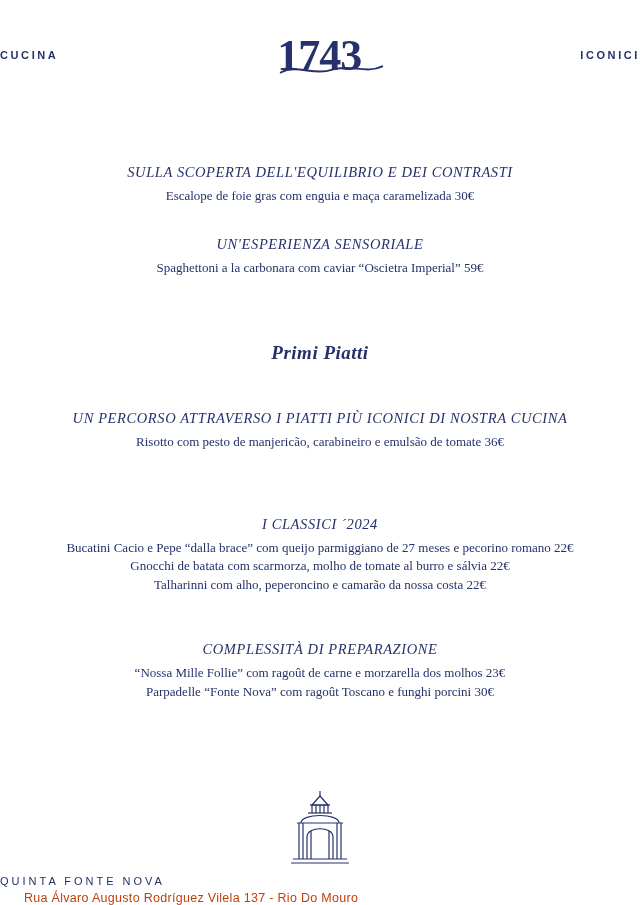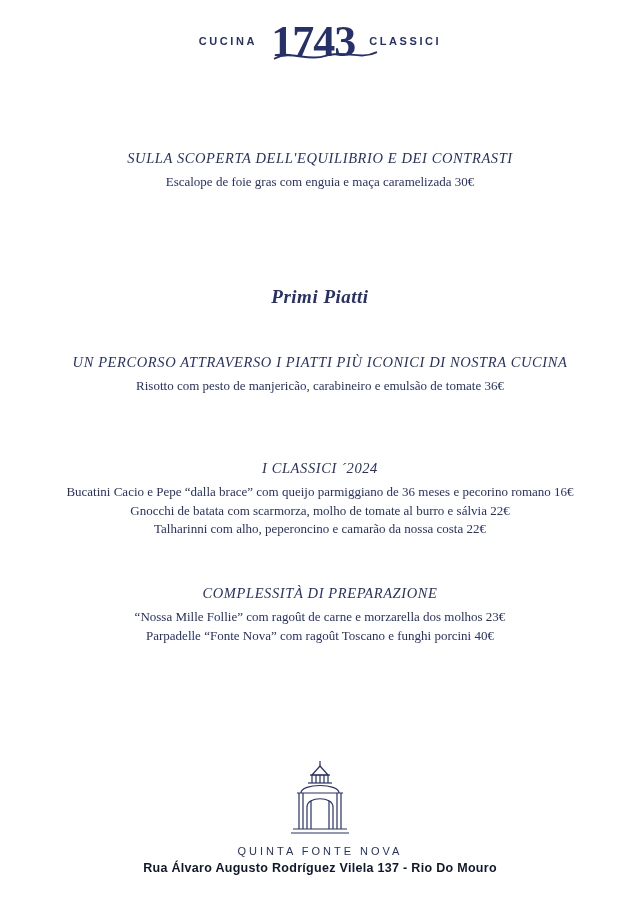--- a/index.html
+++ b/index.html
@@ -17,24 +17,24 @@
   }
   .page {
     width: 640px;
     height: 905px;
     position: relative;
     box-sizing: border-box;
   }
 
   
   .logo-block {
-    margin-top: 20px;
+    margin-top: 34px;
     display: flex;
     align-items: center;
-    justify-content: center;
+    justify-content: space-between;
     gap: 14px;
   }
   .logo-side {
     font-family: "Liberation Sans", sans-serif;
     font-size: 11px;
     letter-spacing: 2.6px;
     color: #26316b;
     font-weight: 700;
     padding-bottom: 2px;
   }
@@ -92,96 +92,100 @@
     margin: 0;
     font-weight: 700;
     text-align: center;
   }
 
   
   .footer {
     position: absolute;
     left: 0;
     right: 0;
-    bottom: 50px;
-    text-align: center;
+    bottom: 34px;
   }
   .arch-icon {
     display: block;
     margin: 0 auto 10px auto;
   }
   .footer-name {
     font-family: "Liberation Sans", sans-serif;
     font-size: 11px;
     letter-spacing: 3px;
     color: #26316b;
     margin-bottom: 4px;
   }
   .footer-address {
     font-family: "Liberation Sans", sans-serif;
     font-size: 12.5px;
-    font-weight: 700;
+    font-weight: 400;
     letter-spacing: 0.3px;
-    color: #0f172a;
+    color: #c2410c;
+    padding-left: 24px;
   }
 </style>
 </head>
 <body>
 
 <div class="page">
 
   <div class="logo-block">
     <div class="logo-side">CUCINA</div>
     <div class="logo-year">
       <span>1743</span>
       <svg class="swash" viewBox="0 0 120 16" preserveAspectRatio="none">
         <path d="M2,12 C20,2 40,16 60,9 C80,2 100,14 118,5" fill="none" stroke="#26316b" stroke-width="2.2" stroke-linecap="round"></path>
       </svg>
     </div>
-    <div class="logo-side">CLASSICI</div>
+    <div class="logo-side">ICONICI</div>
   </div>
 
   <div class="menu">
 
     <div class="section">
       <p class="section-title">SULLA SCOPERTA DELL'EQUILIBRIO E DEI CONTRASTI</p>
       <p class="dish">Escalope de foie gras com enguia e  maça caramelizada 30€</p>
     </div>
 
     <div class="gap-md"></div>
 
+    <div class="section">
+      <p class="section-title">UN'ESPERIENZA SENSORIALE</p>
+      <p class="dish">Spaghettoni a la carbonara com caviar “Oscietra Imperial” 59€</p>
+    </div>
 
     <div class="gap-lg"></div>
     <div class="gap-sm"></div>
 
     <p class="course-heading">Primi Piatti</p>
 
     <div class="gap-lg"></div>
 
     <div class="section">
       <p class="section-title">UN PERCORSO ATTRAVERSO I PIATTI PIÙ ICONICI DI NOSTRA CUCINA</p>
       <p class="dish">Risotto com pesto de manjericão, carabineiro e emulsão de tomate 36€</p>
     </div>
 
     <div class="gap-lg"></div>
     <div class="gap-sm"></div>
 
     <div class="section">
       <p class="section-title">I CLASSICI ´2024</p>
-      <p class="dish">Bucatini Cacio e Pepe “dalla brace” com queijo parmiggiano de 36 meses e pecorino romano 16€</p>
+      <p class="dish">Bucatini Cacio e Pepe “dalla brace” com queijo parmiggiano de 27 meses e pecorino romano 22€</p>
       <p class="dish">Gnocchi de batata com scarmorza, molho de tomate al burro e sálvia 22€</p>
       <p class="dish">Talharinni com alho, peperoncino e camarão da nossa costa 22€</p>
     </div>
 
     <div class="gap-lg"></div>
 
     <div class="section">
       <p class="section-title">COMPLESSITÀ DI PREPARAZIONE</p>
       <p class="dish">“Nossa Mille Follie” com ragoût de carne e morzarella dos molhos 23€</p>
-      <p class="dish">Parpadelle “Fonte Nova” com ragoût Toscano e funghi porcini 40€</p>
+      <p class="dish">Parpadelle “Fonte Nova” com ragoût Toscano e funghi porcini 30€</p>
     </div>
 
   </div>
 
   <div class="footer">
     <svg class="arch-icon" width="74" height="76" viewBox="0 0 74 76">
       <g fill="none" stroke="#26316b" stroke-width="1.2">
         <path d="M37 2 L37 8"></path>
         <path d="M29 16 L37 7 L45 16 Z"></path>
         <path d="M27 16 L47 16"></path>

